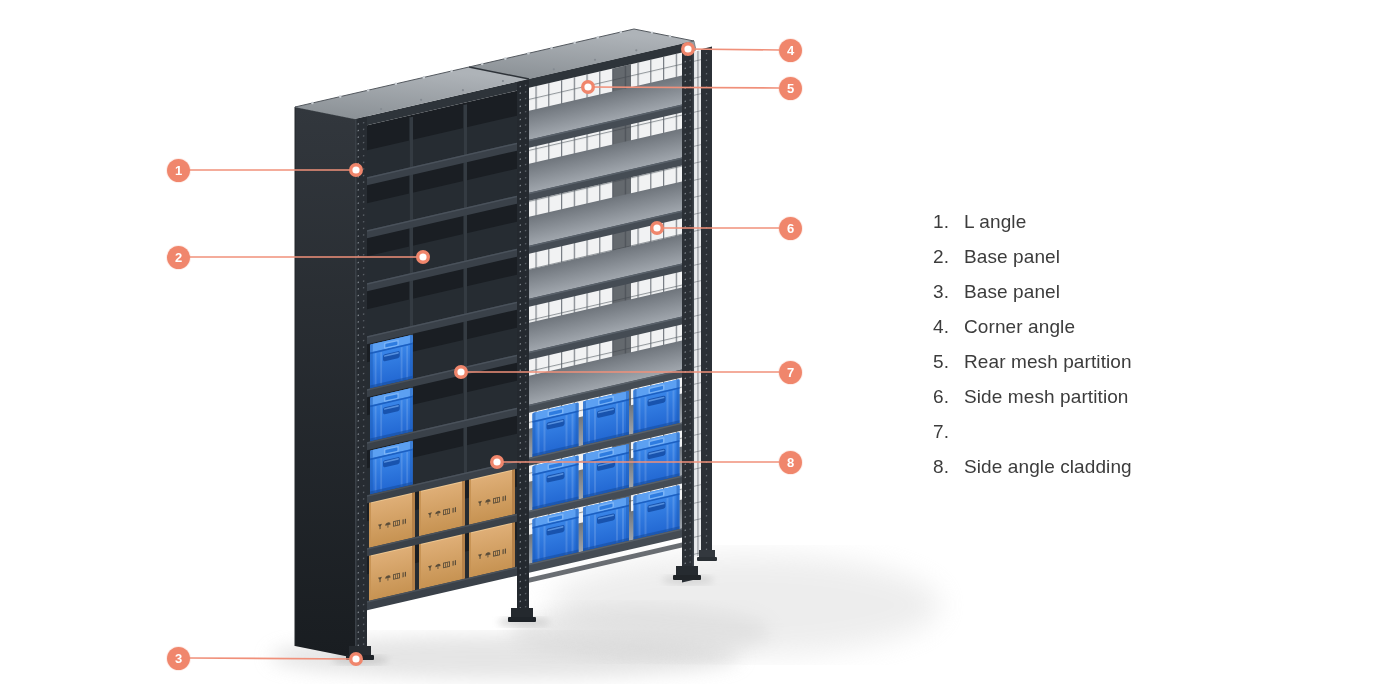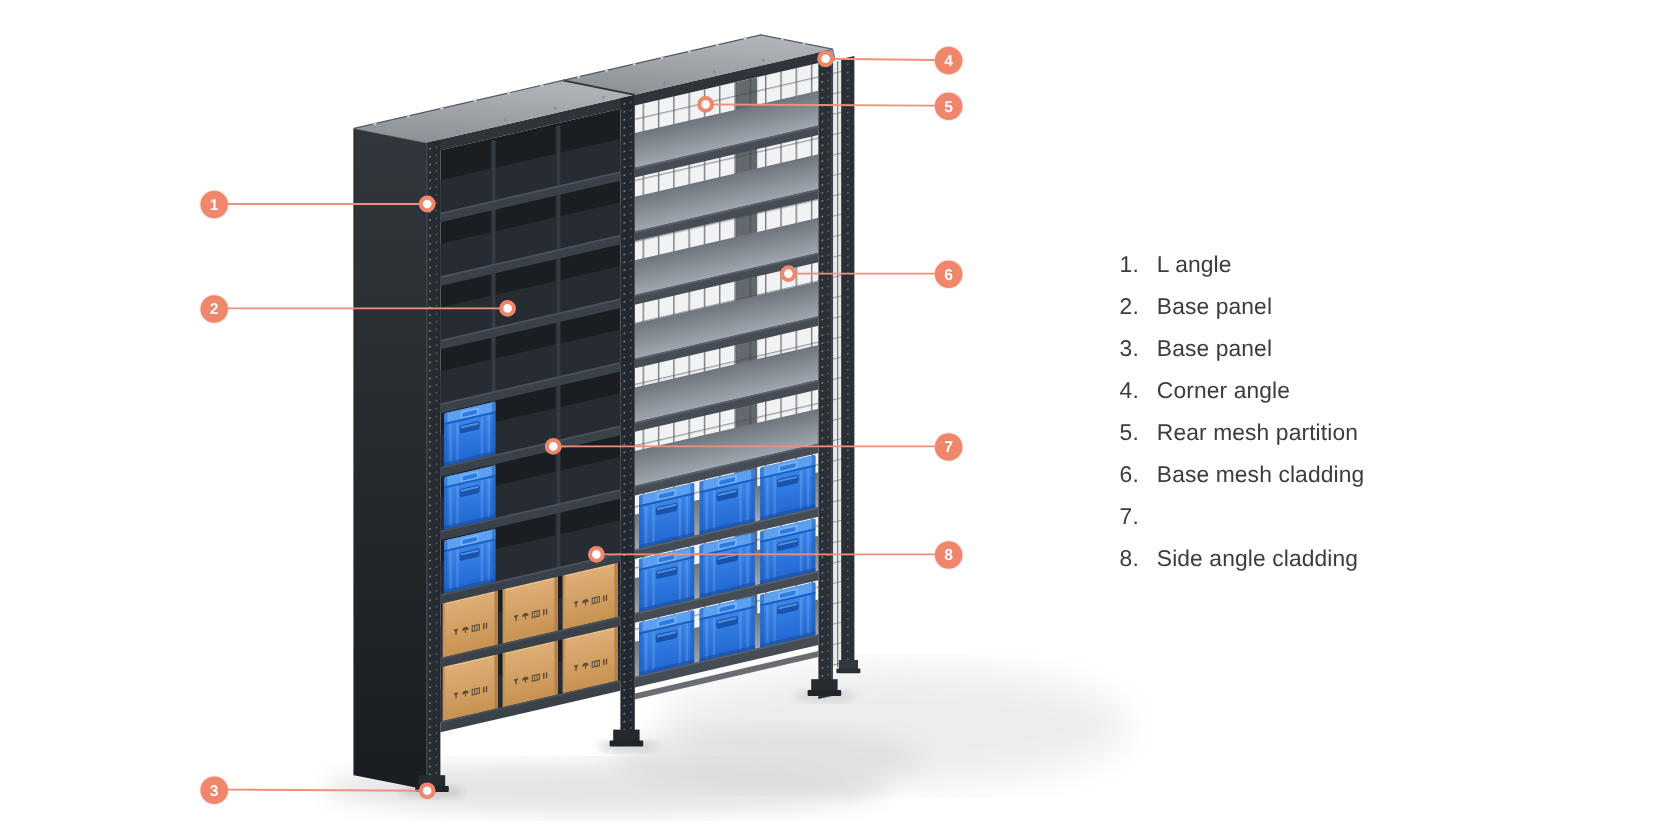--- a/index.html
+++ b/index.html
@@ -343,21 +343,21 @@
   <div class="legend-row">
     <span class="legend-num">4.</span>
     <span class="legend-label">Corner angle</span>
   </div>
   <div class="legend-row">
     <span class="legend-num">5.</span>
     <span class="legend-label">Rear mesh partition</span>
   </div>
   <div class="legend-row">
     <span class="legend-num">6.</span>
-    <span class="legend-label">Base mesh cladding</span>
+    <span class="legend-label">Side mesh partition</span>
   </div>
   <div class="legend-row">
     <span class="legend-num">7.</span>
   </div>
   <div class="legend-row">
     <span class="legend-num">8.</span>
     <span class="legend-label">Side angle cladding</span>
   </div>
 </div>
 

